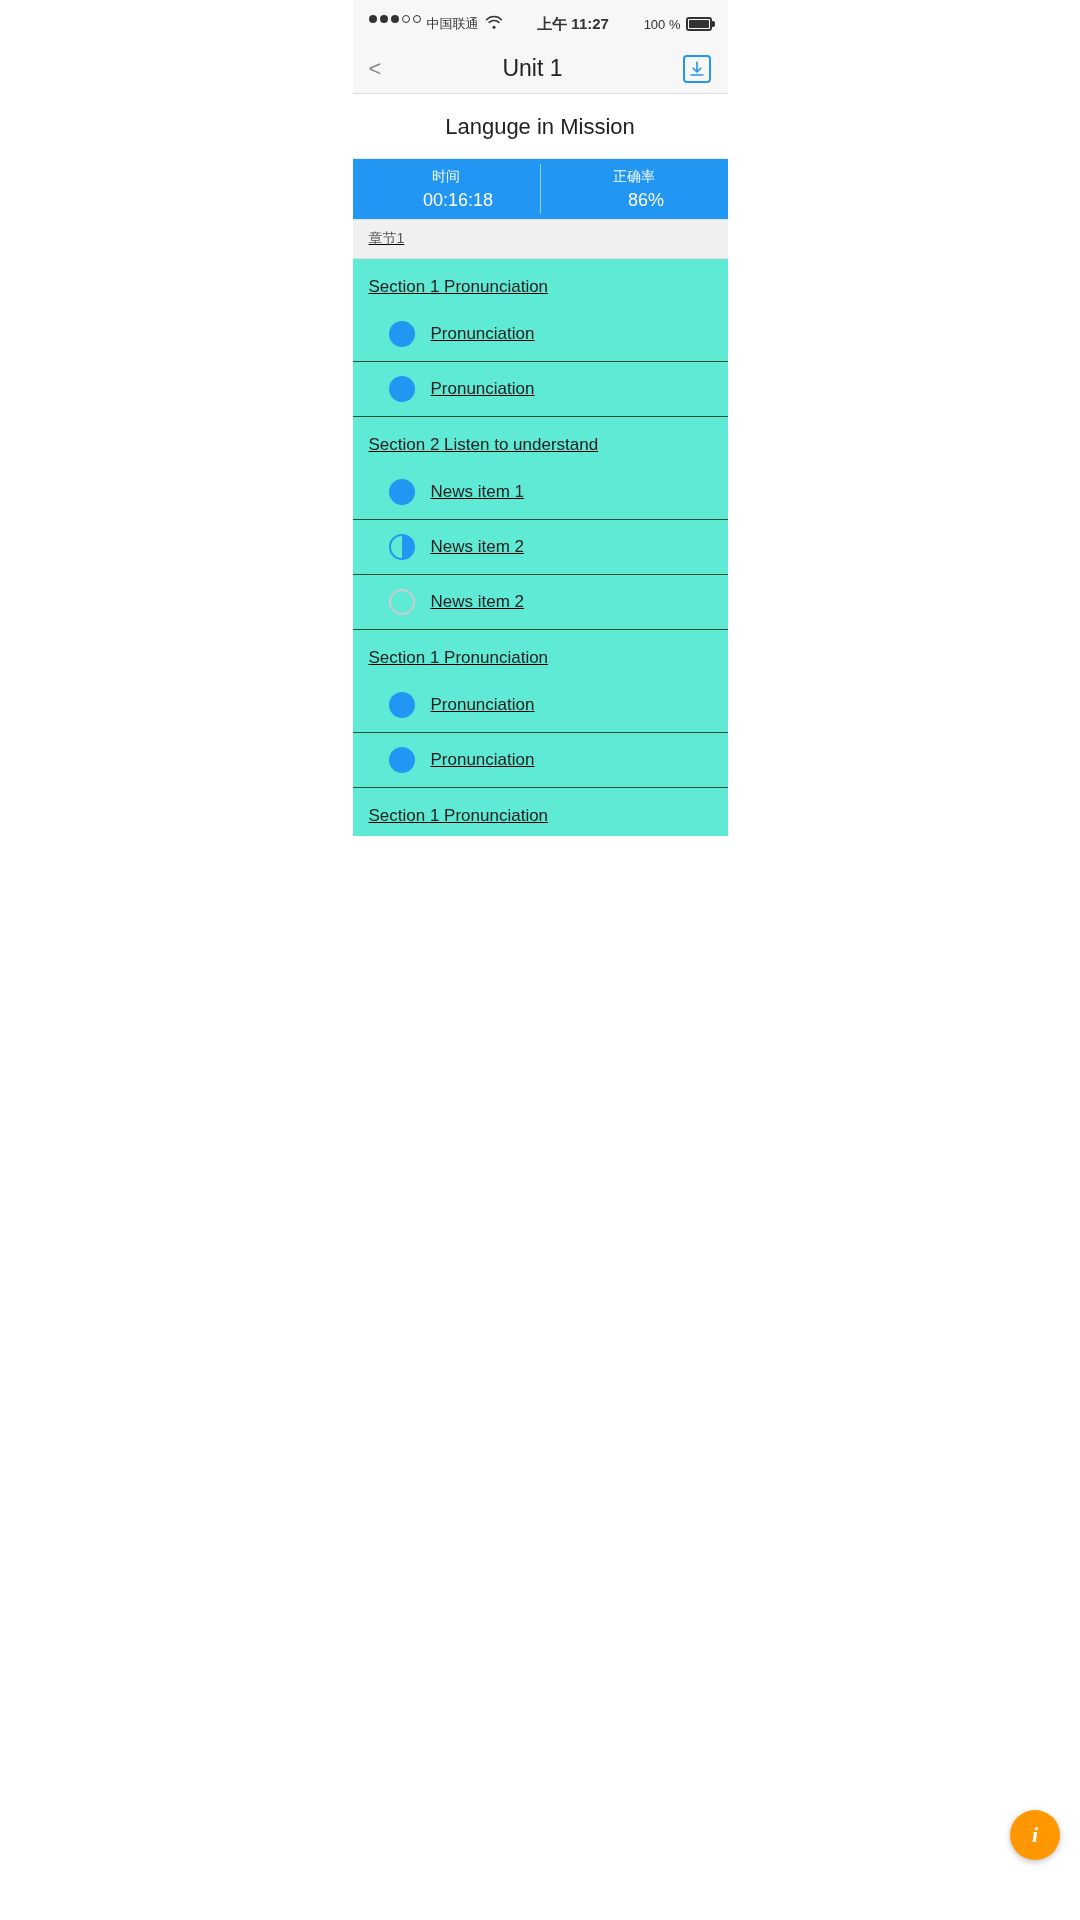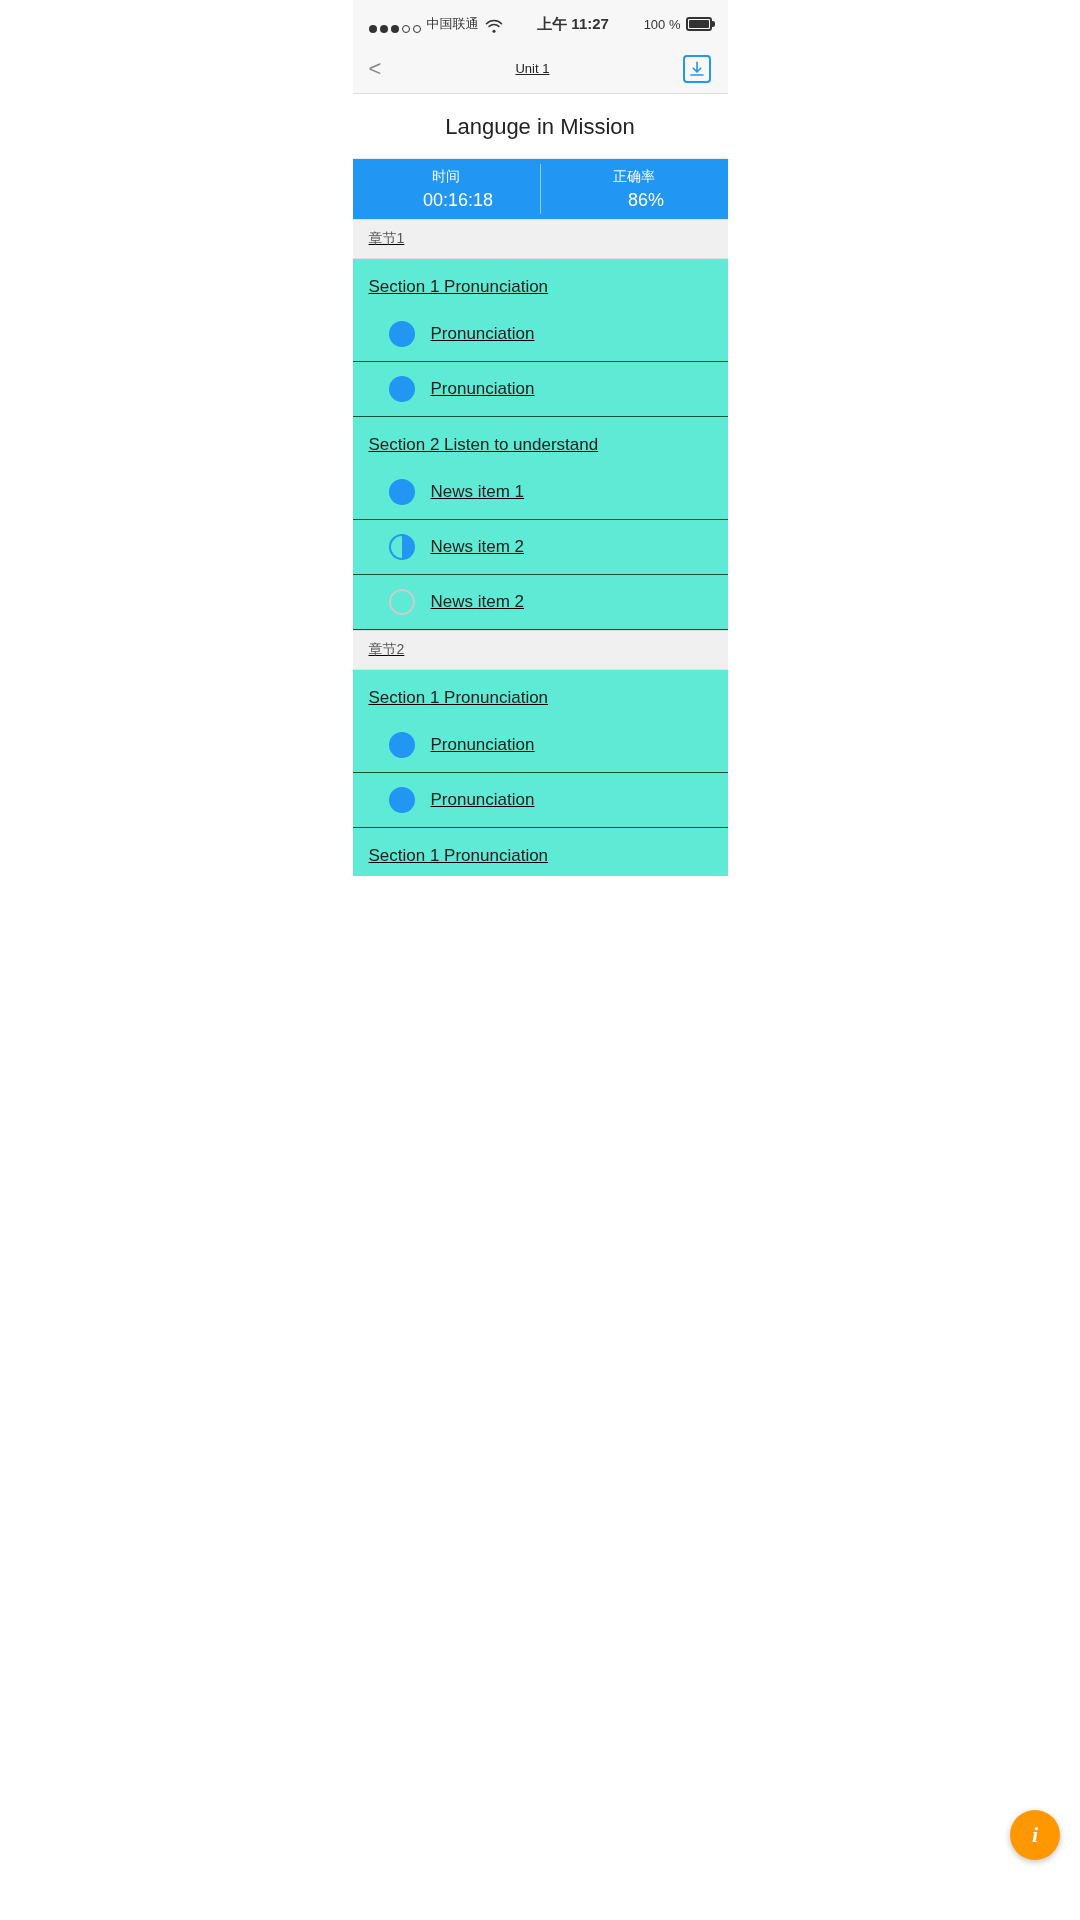--- a/index.html
+++ b/index.html
@@ -17,21 +17,21 @@
     .status-bar {
       display: flex;
       align-items: center;
       justify-content: space-between;
       padding: 8px 16px 4px;
       background: #f7f7f7;
       height: 44px;
     }
     .status-left {
       display: flex;
-      align-items: flex-end;
+      align-items: flex-start;
       gap: 6px;
       font-size: 13px;
       color: #333;
     }
     .signal-dots {
       display: flex;
       gap: 3px;
     }
     .dot {
       width: 8px;
@@ -93,24 +93,23 @@
       background: #f7f7f7;
       border-bottom: 1px solid #e0e0e0;
       height: 50px;
     }
     .nav-back {
       font-size: 22px;
       color: #888;
       cursor: pointer;
     }
     .nav-title {
-      font-size: 13px;
+      font-size: 23px;
       font-weight: 500;
       color: #222;
-      text-decoration: underline;
     }
     .nav-download {
       width: 28px;
       height: 28px;
       border: 2px solid #2196F3;
       border-radius: 4px;
       display: flex;
       align-items: center;
       justify-content: center;
       cursor: pointer;
@@ -311,21 +310,20 @@
       <div class="item-icon" style="background: none;"><svg viewBox="0 0 26 26" width="26" height="26">
           <circle cx="13" cy="13" r="12" fill="none" stroke="#2196F3" stroke-width="2"></circle>
           <path d="M13 1 A12 12 0 0 1 13 25 Z" fill="#2196F3"></path>
         </svg></div>
       <span class="item-label">News item 2</span>
     </div>
     <div class="list-item">
       <div class="item-icon icon-empty"></div>
       <span class="item-label">News item 2</span>
     </div>
-    <div class="chapter-header">章节2</div>
     <div class="section-title">Section 1 Pronunciation</div>
     <div class="list-item">
       <div class="item-icon icon-full"></div>
       <span class="item-label">Pronunciation</span>
     </div>
     <div class="list-item">
       <div class="item-icon icon-full"></div>
       <span class="item-label">Pronunciation</span>
     </div>
     <div class="section-title">Section 1 Pronunciation</div>

